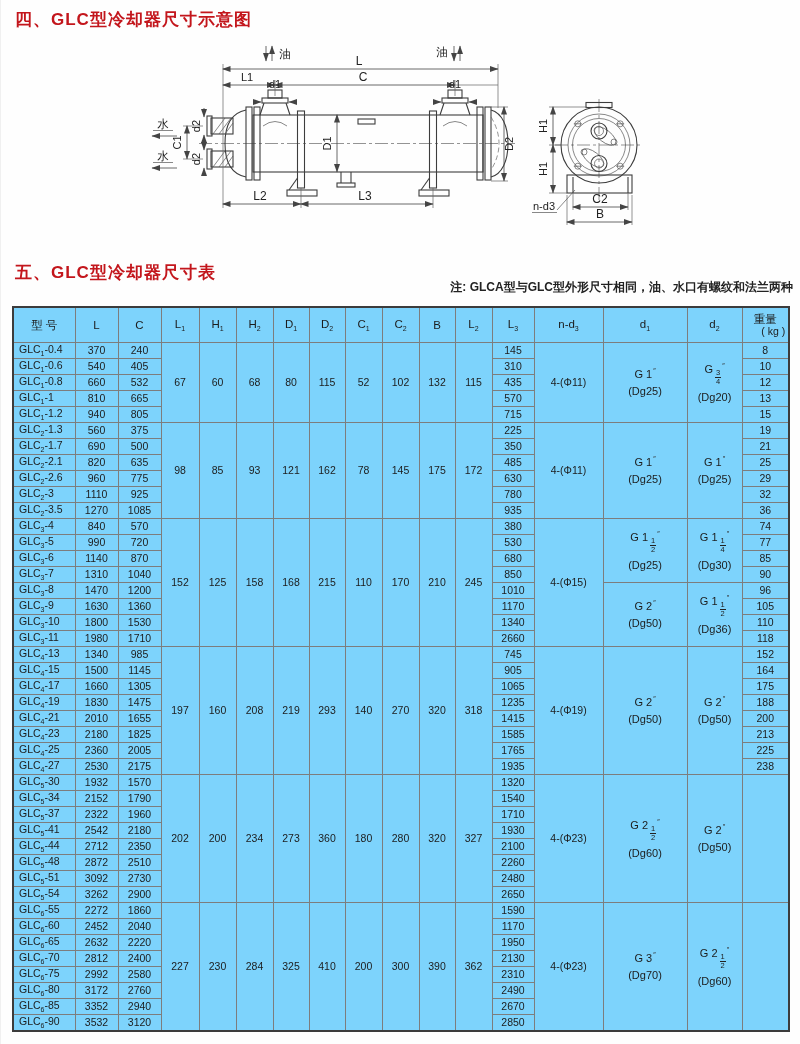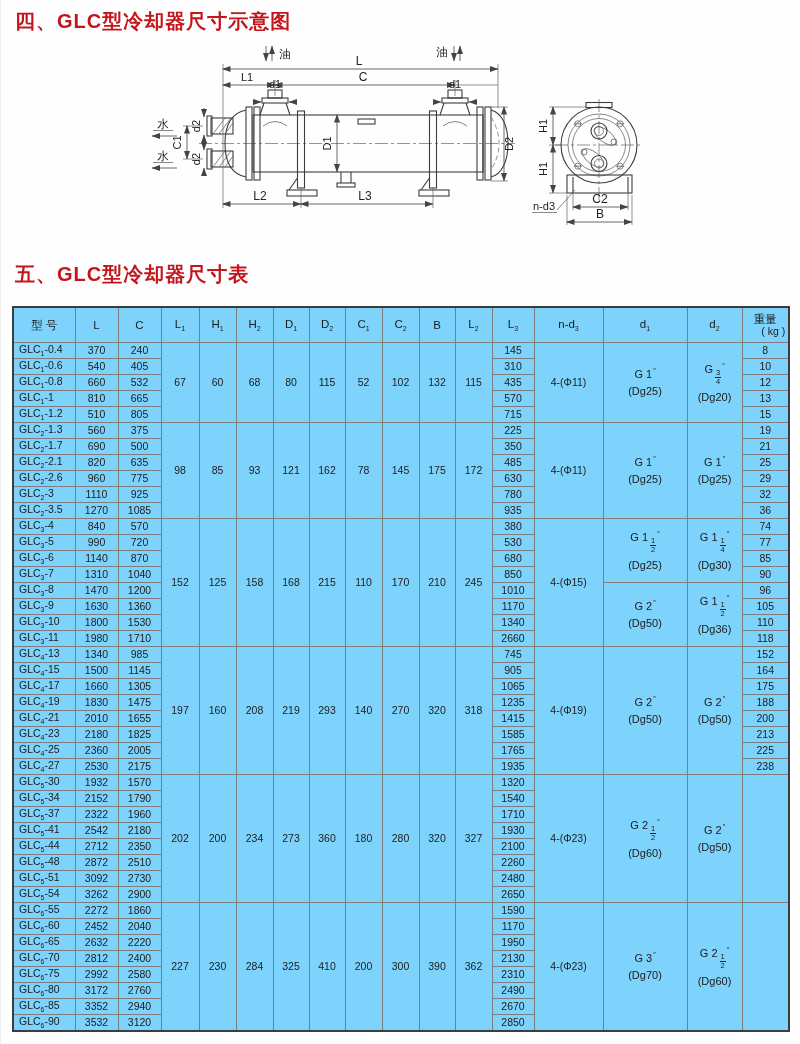--- a/index.html
+++ b/index.html
@@ -1,19 +1,19 @@
 <!DOCTYPE html>
 <html><head>
 <meta charset="utf-8">
 <style>
   html,body{margin:0;padding:0;background:#ffffff;}
   .page{position:relative;width:800px;height:1044px;background:#fefefe;
         font-family:"Liberation Sans",sans-serif;color:#1c1c1c;overflow:hidden;
         border-right:2px solid #ececec;border-bottom:2px solid #ececec;border-left:1px solid #f0f0f0;}
-  .sec-title{position:absolute;margin:0;font-size:20px;font-weight:bold;color:#c3161c;letter-spacing:1px;}
+  .sec-title{position:absolute;margin:0;font-size:17px;font-weight:bold;color:#c3161c;letter-spacing:1px;}
   #title4{left:14px;top:8px;}
   #title5{left:14px;top:261px;}
   .note{position:absolute;right:8px;top:279px;font-size:12px;font-weight:bold;color:#222;}
   #diagram{position:absolute;left:0;top:38px;}
   #diagram text{fill:#222;font-family:"Liberation Sans",sans-serif;}
   .draw{stroke:#3d3d3d;stroke-width:1.1;fill:none;}
   .thin{stroke:#555;stroke-width:0.7;fill:none;}
   .dim{stroke:#444;stroke-width:0.8;fill:none;}
   .ext{stroke:#666;stroke-width:0.7;fill:none;}
   .cl{stroke:#666;stroke-width:0.7;fill:none;stroke-dasharray:13 3 3 3;}
@@ -224,20 +224,21 @@
       <text class="dbig" x="599" y="180" text-anchor="middle">B</text>
 
       <text class="dlbl" x="543" y="172" text-anchor="middle">n-d3</text>
       <line class="thin" x1="531" y1="174.5" x2="556" y2="174.5"></line>
       <line class="thin" x1="556" y1="172" x2="574" y2="152"></line>
     </g>
   </svg>
 
   <h2 class="sec-title" id="title5">五、GLC型冷却器尺寸表</h2>
 
+  <div class="note">注: GLCA型与GLC型外形尺寸相同，油、水口有螺纹和法兰两种</div>
 
   <div id="tblwrap">
     <table>
         <colgroup>
           <col style="width: 62px;">
           <col style="width: 43px;">
           <col style="width: 43px;">
           <col style="width: 38px;">
           <col style="width: 37px;">
           <col style="width: 37px;">
@@ -319,21 +320,21 @@
           </tr>
           <tr>
             <td class="model"><span>GLC</span><sub>1</sub><span>-1</span></td>
             <td>810</td>
             <td>665</td>
             <td>570</td>
             <td>13</td>
           </tr>
           <tr>
             <td class="model"><span>GLC</span><sub>1</sub><span>-1.2</span></td>
-            <td>510</td>
+            <td>940</td>
             <td>805</td>
             <td>715</td>
             <td>15</td>
           </tr>
           <tr>
             <td class="model"><span>GLC</span><sub>2</sub><span>-1.3</span></td>
             <td>560</td>
             <td>375</td>
             <td rowspan="6">98</td>
             <td rowspan="6">85</td>

